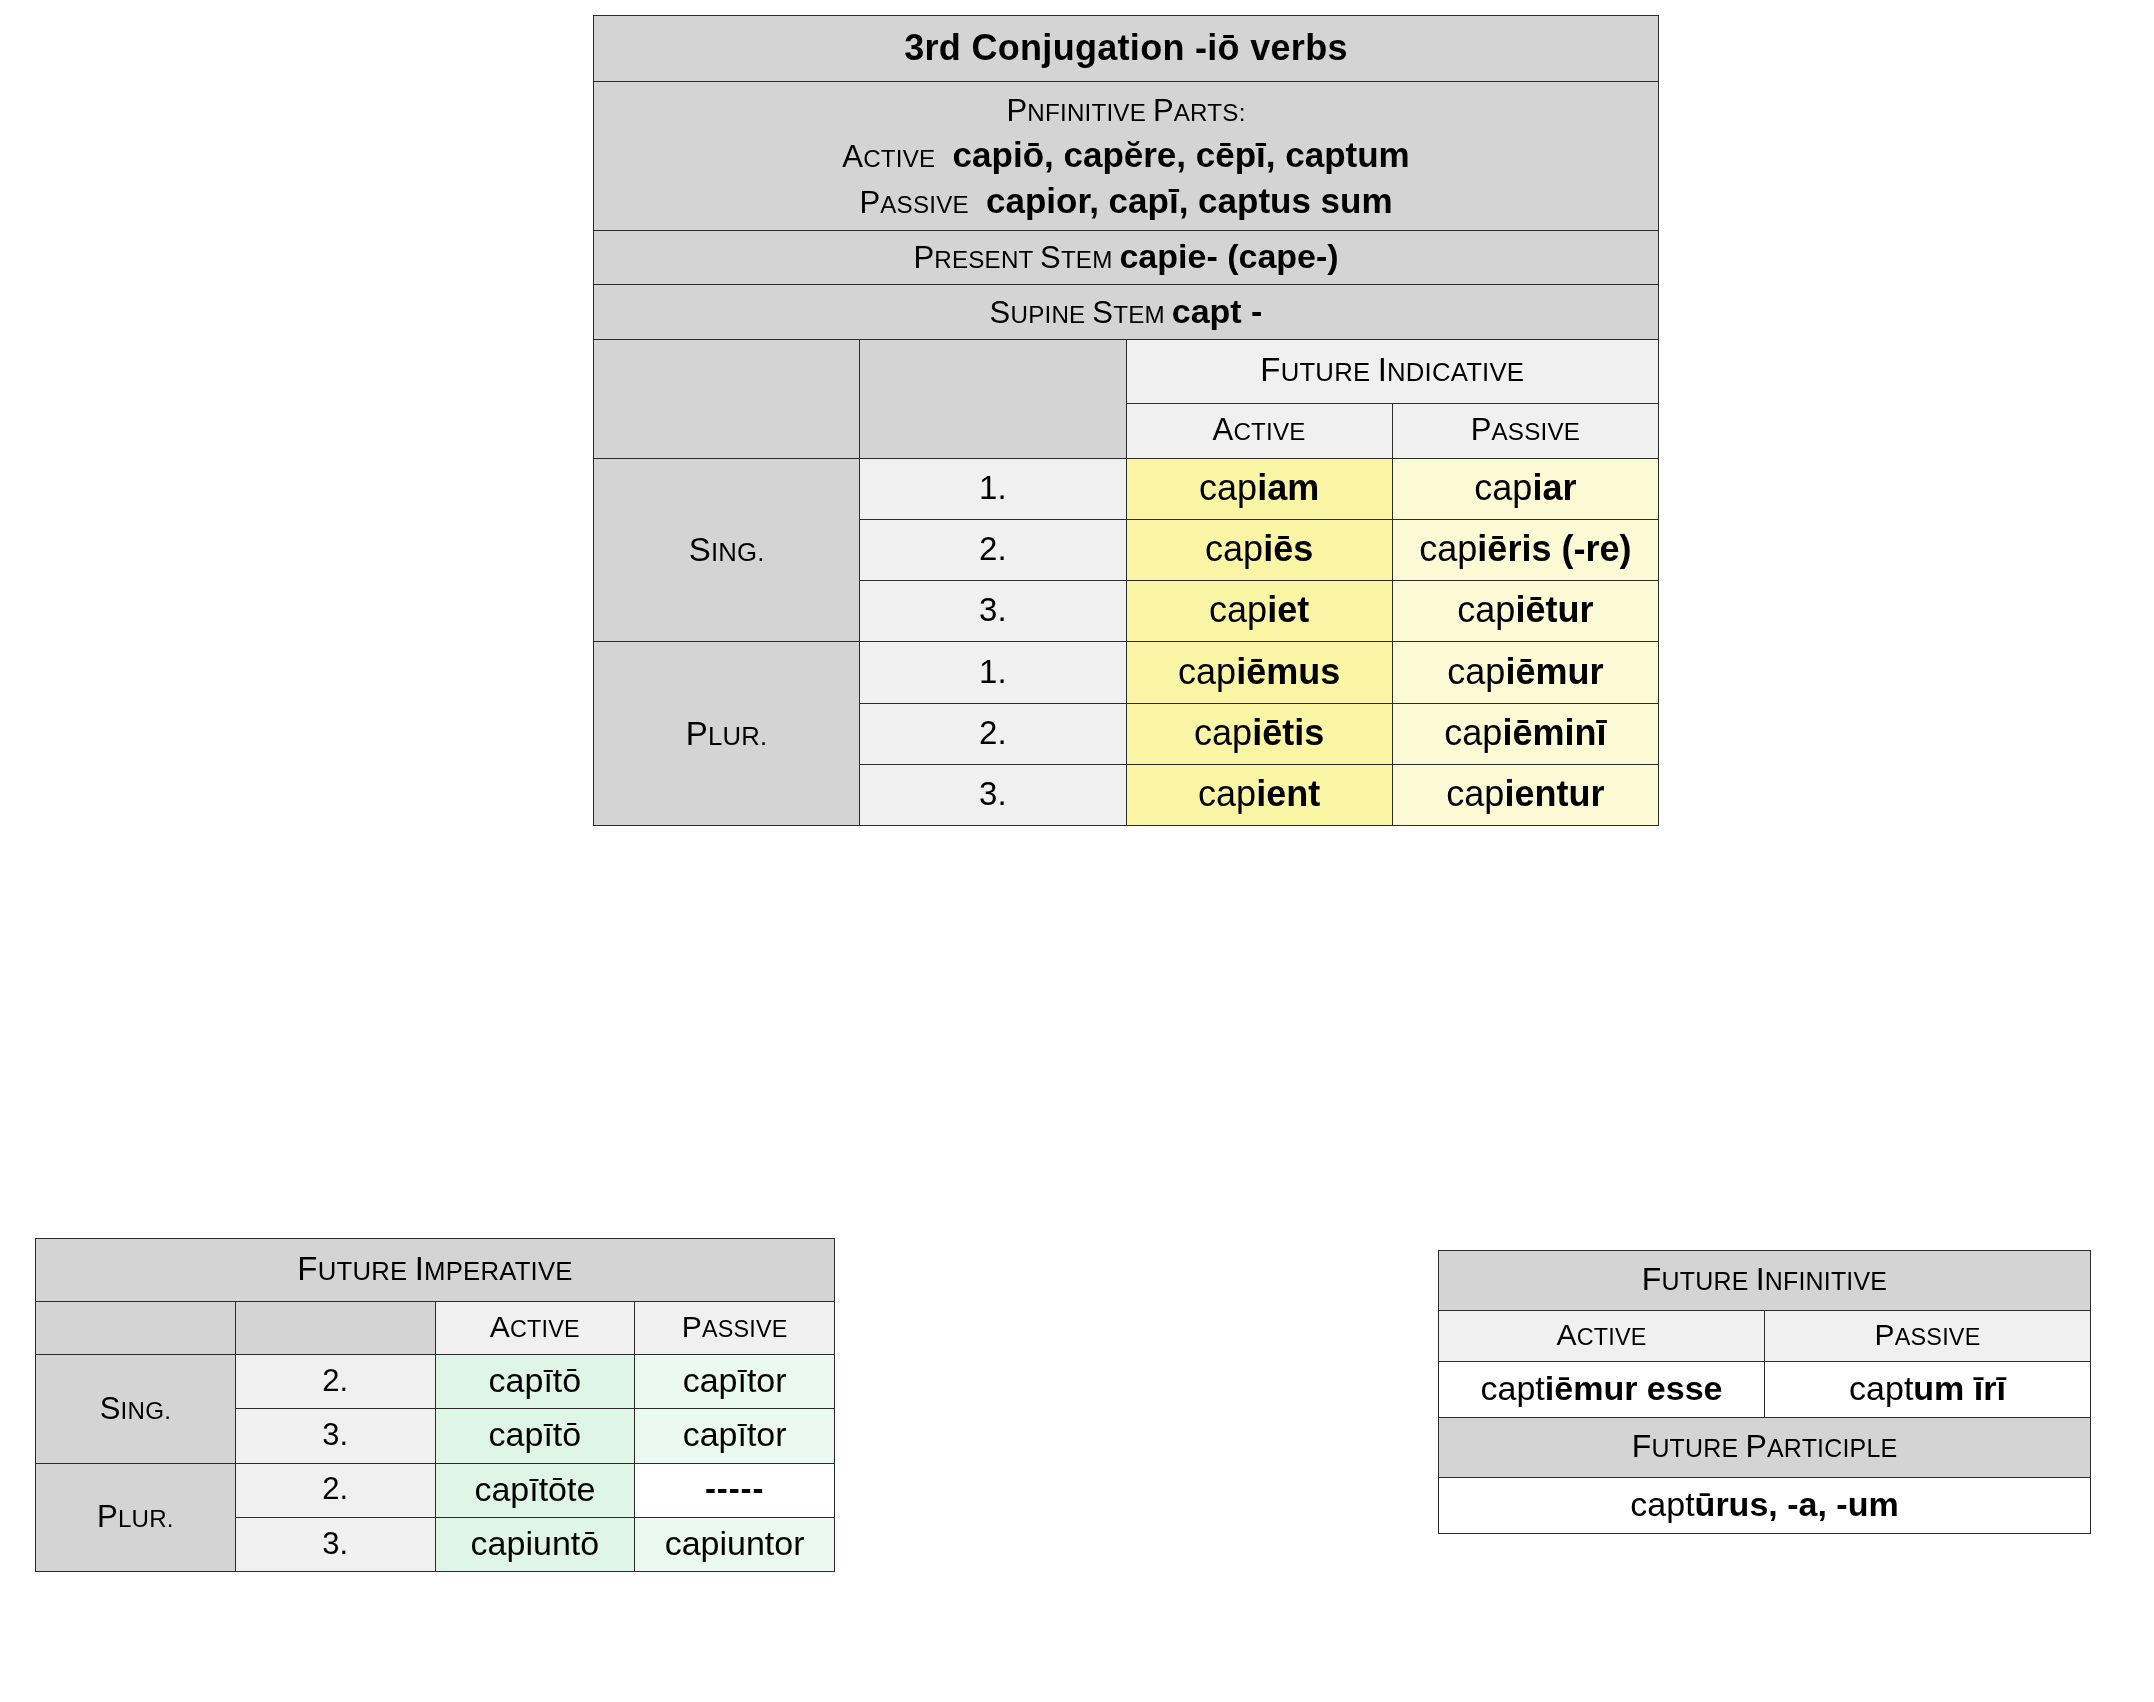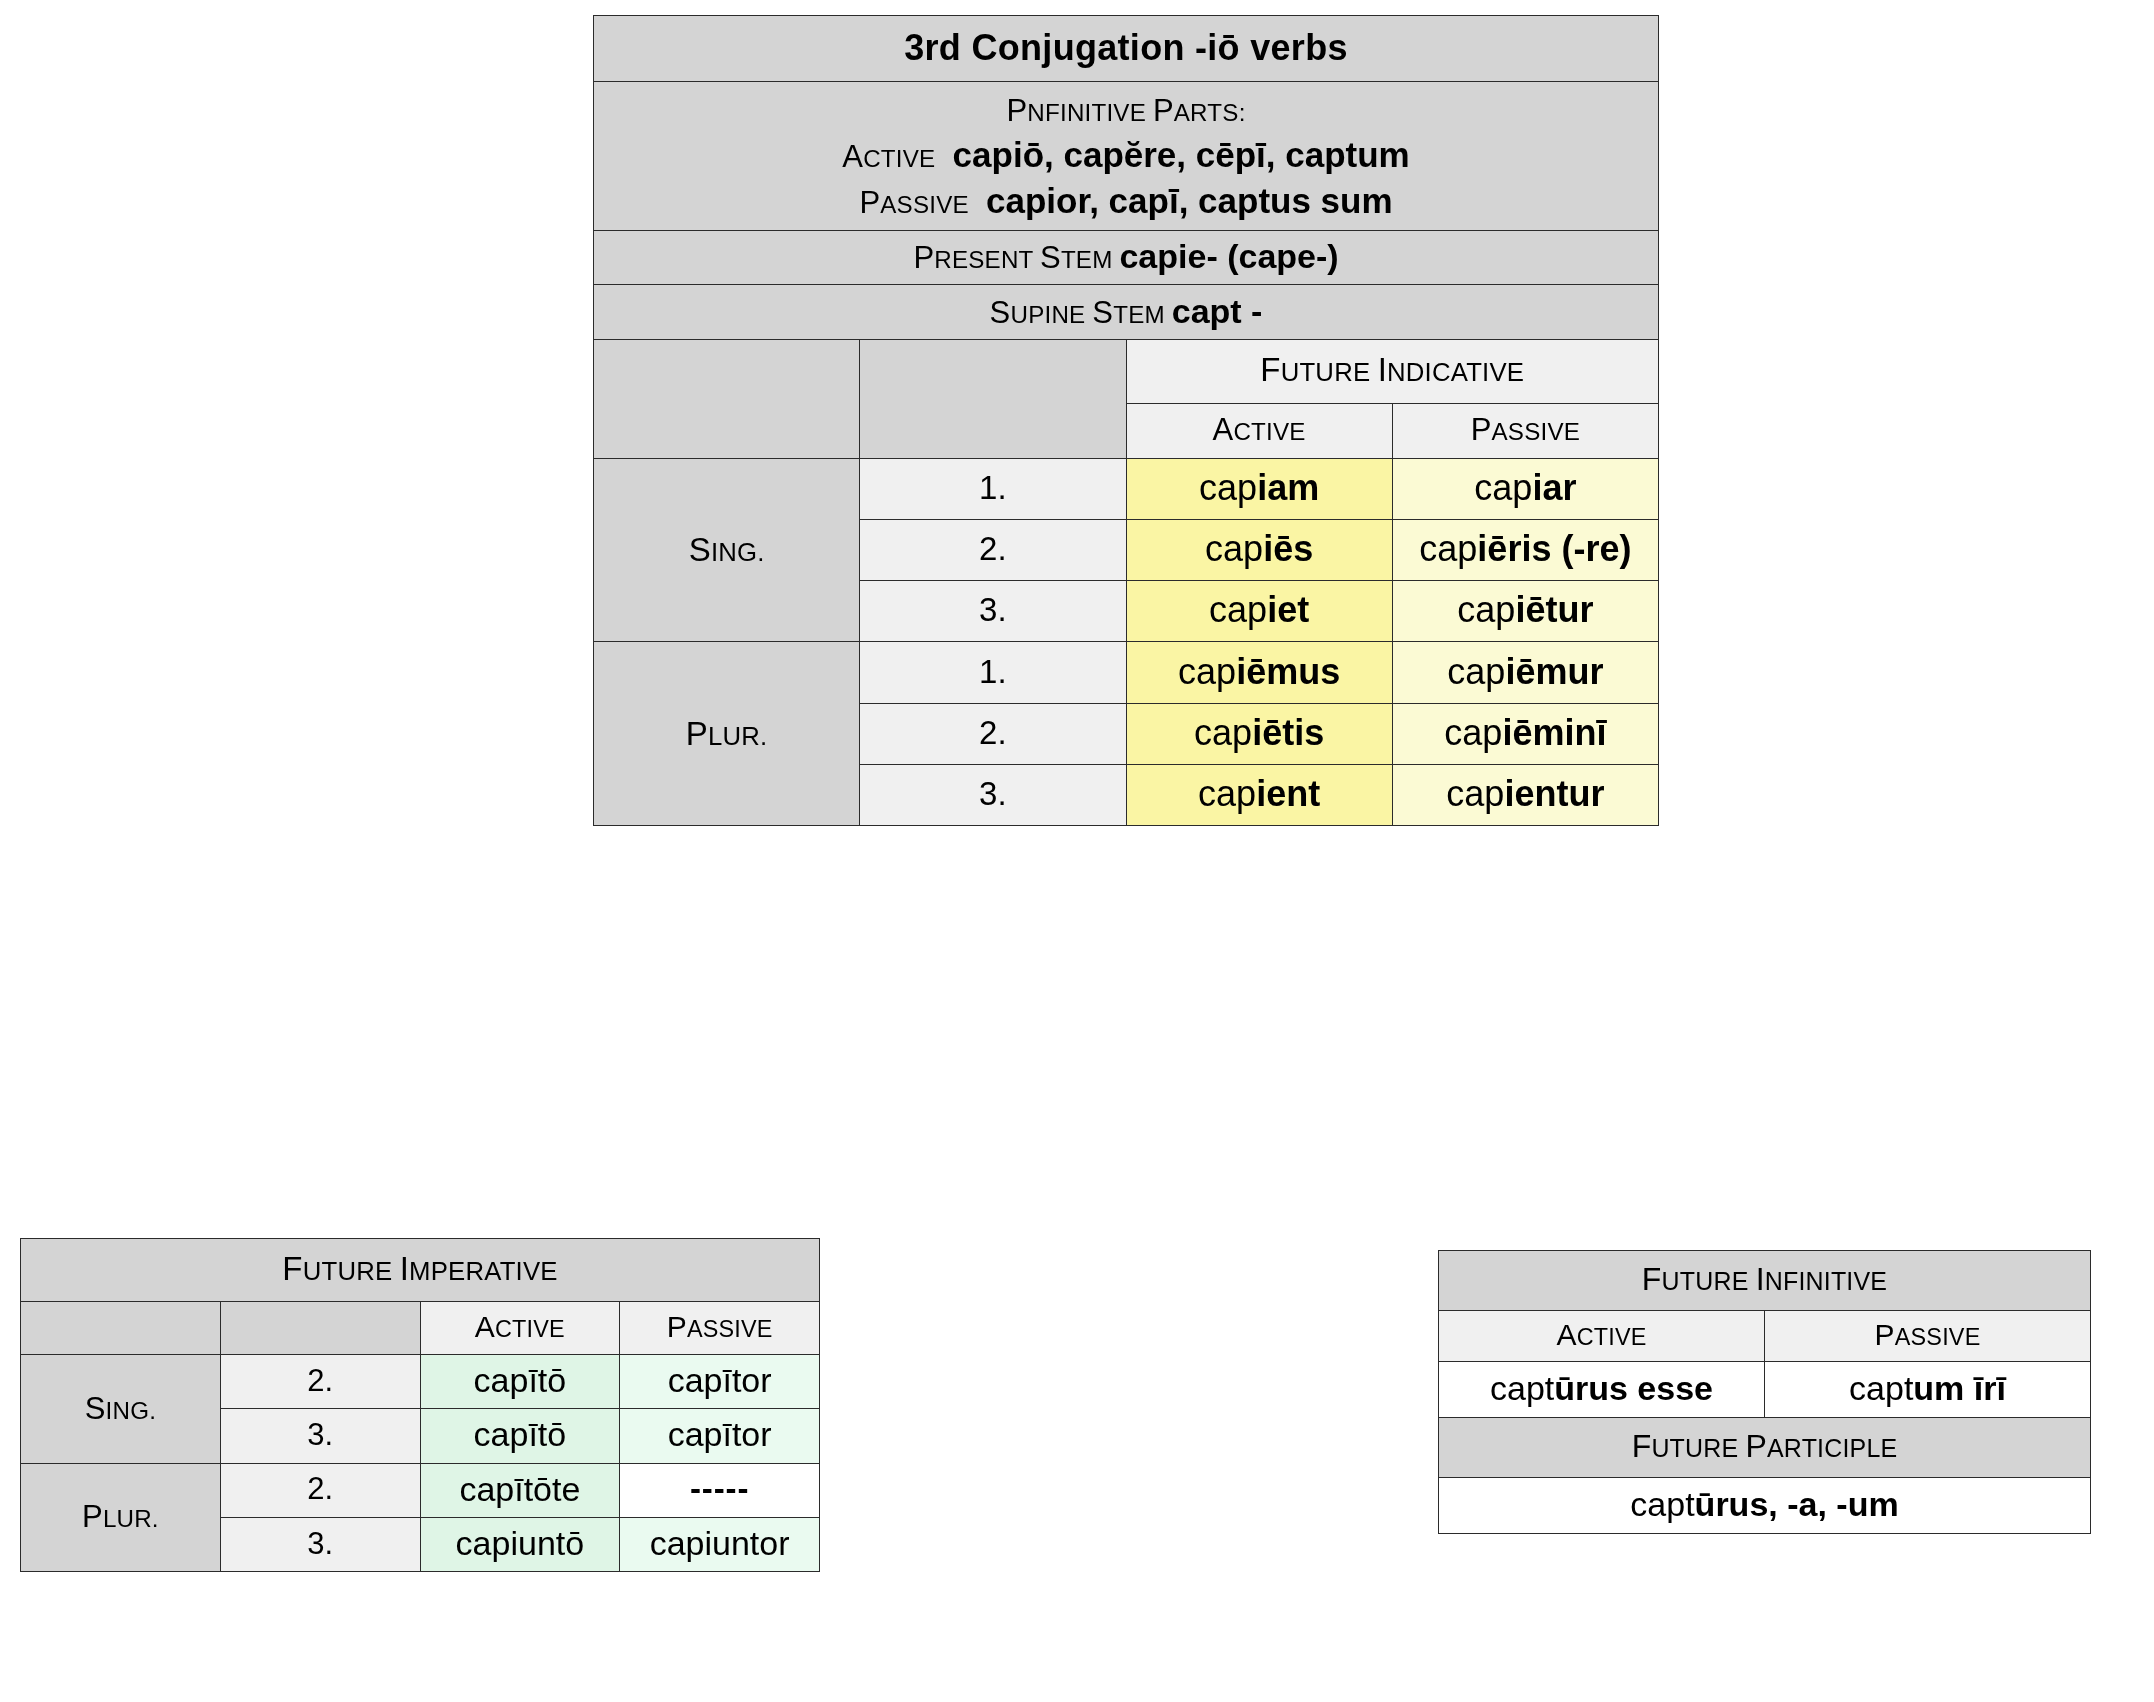--- a/index.html
+++ b/index.html
@@ -73,21 +73,21 @@
   #main-table .hdr-big  { font-size: 33px; padding: 11.8px 0 13.6px; }
   #main-table .hdr-sub  { font-size: 31px; padding: 8.1px 0 10px; }
   #main-table .numcell  { font-size: 33px; padding: 7.2px 0 9px; width: 60px; }
   #main-table .sidecell { font-size: 33px; width: 172px; }
   #main-table .formcell { font-size: 36px; padding: 8.1px 0 10px; }
   #main-table .formcell b { font-weight: bold; }
 
   
   #imp-table-wrap {
     position: absolute;
-    left: 20px;
+    left: 35px;
     top: 1238px;
   }
   #imp-table { width: 800px; }
   #imp-table .hdr-big  { font-size: 33px; padding: 11px 0 12.7px; }
   #imp-table .hdr-sub  { font-size: 30px; padding: 8.1px 0 10px; }
   #imp-table .sidecell { font-size: 31px; width: 154px; }
   #imp-table .numcell  { font-size: 31px; width: 65px; padding: 5.4px 0 7.2px; }
   #imp-table .formcell { font-size: 34px; padding: 6.3px 0 8.1px; }
   #imp-table .formcell b { font-weight: normal; margin-top: 36px; }
   #imp-table .dashes   { font-size: 33px; font-weight: bold; letter-spacing: 0.9px; }
@@ -258,21 +258,21 @@
     <tr>
       <td class="hdr-sub fill-lgray">
         <span class="sc"><span class="c1">A</span><span class="rest">CTIVE</span></span>
       </td>
       <td class="hdr-sub fill-lgray">
         <span class="sc"><span class="c1">P</span><span class="rest">ASSIVE</span></span>
       </td>
     </tr>
 
     <tr>
-      <td class="formcell fill-white"><span>capt</span><b>ūrus esse</b></td>
+      <td class="formcell fill-white"><span>capt</span><b>iēmur esse</b></td>
       <td class="formcell fill-white"><span>capt</span><b>um īrī</b></td>
     </tr>
 
     <tr>
       <td class="hdr-big fill-gray" colspan="2">
         <span class="sc"><span class="c1">F</span><span class="rest">UTURE </span><span class="c1">P</span><span class="rest">ARTICIPLE</span></span>
       </td>
     </tr>
 
     <tr>

